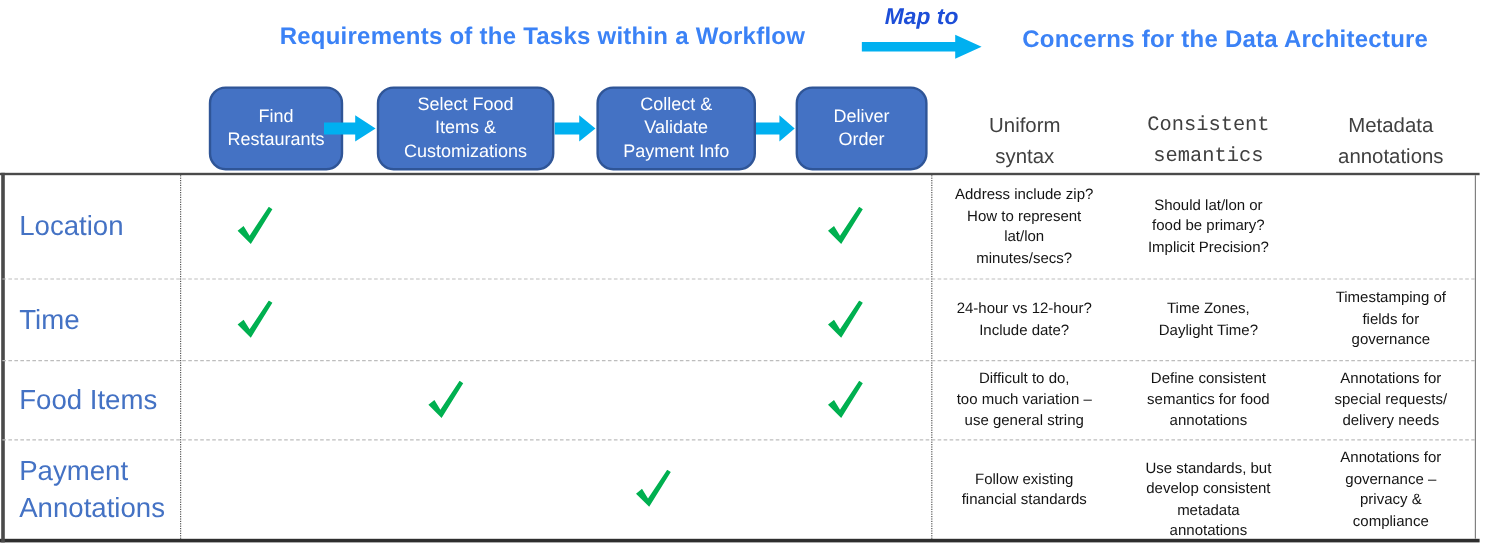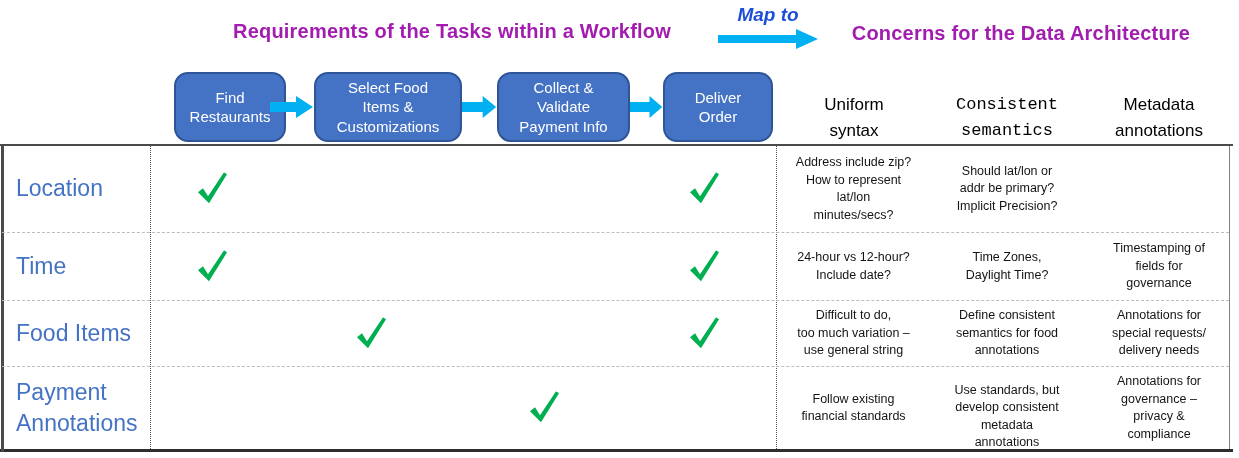--- a/index.html
+++ b/index.html
@@ -2,21 +2,21 @@
 <html><head>
 <meta charset="utf-8">
 <style>
   html,body{margin:0;padding:0;background:#fff;}
   #stage{
     position:relative;width:1239px;height:458px;background:#fff;overflow:hidden;
     font-family:"Liberation Sans", sans-serif;
   }
   
   .title{
-    position:absolute;font-weight:bold;font-size:20px;color:#a21caf;
+    position:absolute;font-weight:bold;font-size:20px;color:#3b82f6;
     text-align:center;letter-spacing:0.2px;
   }
   #title-left{left:172px;top:20px;width:560px;}
   #title-right{left:828px;top:22px;width:386px;}
   #map-to-label{
     position:absolute;left:716px;top:4px;width:104px;text-align:center;
     font-weight:bold;font-style:italic;font-size:19px;color:#1d4ed8;
   }
   #map-to-arrow{position:absolute;left:718px;top:28px;}
   
@@ -29,21 +29,21 @@
   #flow-box-2{left:314px;width:148px;}
   #flow-box-3{left:497px;width:133px;}
   #flow-box-4{left:663px;width:110px;}
   .flow-arrow{position:absolute;top:93px;height:28px;}
   #flow-arrow-1{left:270px;width:44px;}
   #flow-arrow-2{left:462px;width:35px;}
   #flow-arrow-3{left:630px;width:33px;}
   .flow-arrow svg{display:block;width:100%;height:100%;}
   
   .concern-header{
-    position:absolute;top:92px;text-align:center;color:#000000;font-size:17px;
+    position:absolute;top:92px;text-align:center;color:#404040;font-size:17px;
     line-height:1.55;white-space:pre-line;
   }
   #concern-header-1{left:780px;width:148px;}
   #concern-header-2{left:930px;width:154px;font-family:Liberation Mono, monospace;}
   #concern-header-3{left:1084px;width:150px;}
   
   .hline,.vline{position:absolute;}
   #tbl-top{left:0;top:144px;width:1233px;height:2px;background:#4a4a4a;}
   #tbl-bottom{left:0;top:449px;width:1233px;height:3px;background:#2e2e2e;}
   #tbl-left{left:1px;top:144px;width:3px;height:308px;background:#4a4a4a;}
@@ -147,21 +147,21 @@
     <span class="check chk-deliver">
       <svg viewBox="0 0 34 32">
           <polygon points="2,20 7,16 12,24 28,0 31,2 13,31" fill="#00B050"></polygon>
         </svg>
     </span>
     <div class="cell cell-uniform">Address include zip?
 How to represent
 lat/lon
 minutes/secs?</div>
     <div class="cell cell-semantics">Should lat/lon or
-addr be primary?
+food be primary?
 Implicit Precision?</div>
   </div>
 
   <div class="mrow" id="row-1">
     <div class="row-label">Time</div>
     <span class="check chk-find">
       <svg viewBox="0 0 34 32">
           <polygon points="2,20 7,16 12,24 28,0 31,2 13,31" fill="#00B050"></polygon>
         </svg>
     </span>

